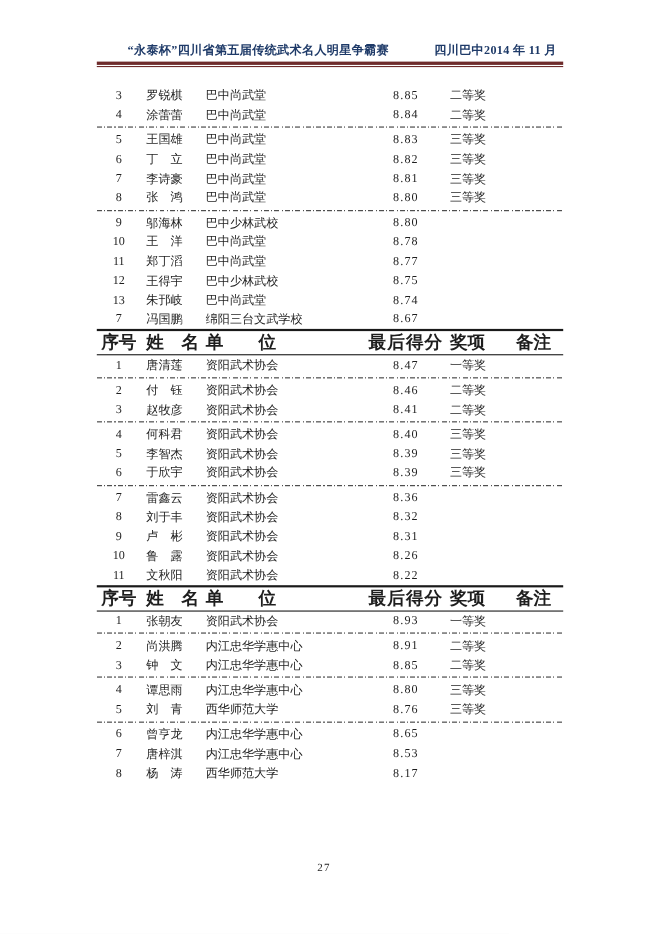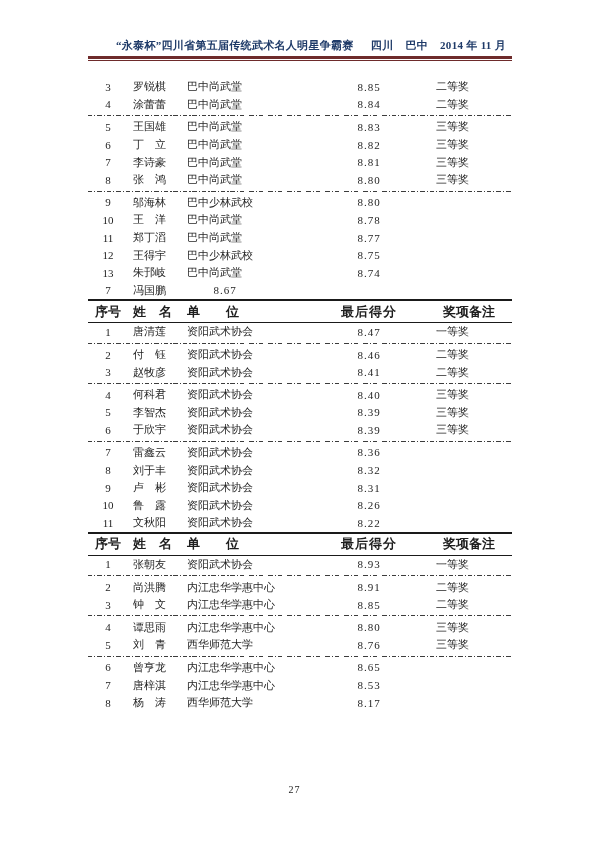--- a/index.html
+++ b/index.html
@@ -23,21 +23,21 @@
     display:flex;
     justify-content:space-between;
     align-items:flex-end;
     padding:0 6px 0 28px;
     font-size:11px;
     font-weight:bold;
     color:#1e3a68;
     letter-spacing:.3px;
     white-space:nowrap;
   }
-  .doc-header .hdr-right{display:flex;gap:12px;}
+  .doc-header .hdr-right{display:flex;}
   .hdr-rule{
     margin-top:3px;
     height:1px;
     border-top:3px solid #6e2b2b;
     border-bottom:1px solid #6e2b2b;
   }
   
   .tables{margin-top:17px;}
   .section{margin:0;}
   .section-title{
@@ -45,40 +45,40 @@
     margin:19px 0 6px 0;
     letter-spacing:.5px;
   }
   .thead{
     display:flex;
     align-items:center;
     height:21px;
     font-weight:bold;
     border-top:2px solid #1a1a1a;
     border-bottom:1.5px solid #1a1a1a;
-    font-size:13px;
+    font-size:16px;
   }
   .trow{
     display:flex;
     align-items:center;
     height:17.6px;
     font-size:11px;
   }
   .dash-sep{
     height:1px;
     margin:2px 0;
     background:repeating-linear-gradient(90deg,
       #3c3c3c 0 4.5px, transparent 4.5px 6.5px,
       #3c3c3c 6.5px 7.5px, transparent 7.5px 9.5px);
   }
   .c-no{width:40px;text-align:center;}
   .c-name{width:52px;margin-left:5px;white-space:nowrap;}
   .c-unit{width:142px;margin-left:2px;white-space:nowrap;}
   .c-score{width:80px;text-align:center;letter-spacing:1px;}
-  .c-award{width:60px;text-align:right;}
+  .c-award{width:60px;text-align:left;}
   .c-note{width:43px;text-align:left;}
   
   .page-number{
     position:absolute;
     top:784px;left:0;right:11px;
     text-align:center;
     font-size:10px;
     letter-spacing:1px;
   }
 </style>
@@ -186,20 +186,21 @@
             <span class="c-no">13</span>
             <span class="c-name">朱邘岐</span>
             <span class="c-unit">巴中尚武堂</span>
             <span class="c-score">8.74</span>
             <span class="c-award"></span>
             <span class="c-note"></span>
           </div>
           <div class="trow">
             <span class="c-no">7</span>
             <span class="c-name">冯国鹏</span>
+            <span class="c-unit">绵阳三台文武学校</span>
             <span class="c-score">8.67</span>
             <span class="c-award"></span>
             <span class="c-note"></span>
           </div>
         </div>
         <div class="section">
           <div class="thead">
             <span class="c-no">序号</span>
             <span class="c-name">姓　名</span>
             <span class="c-unit">单　　位</span>

